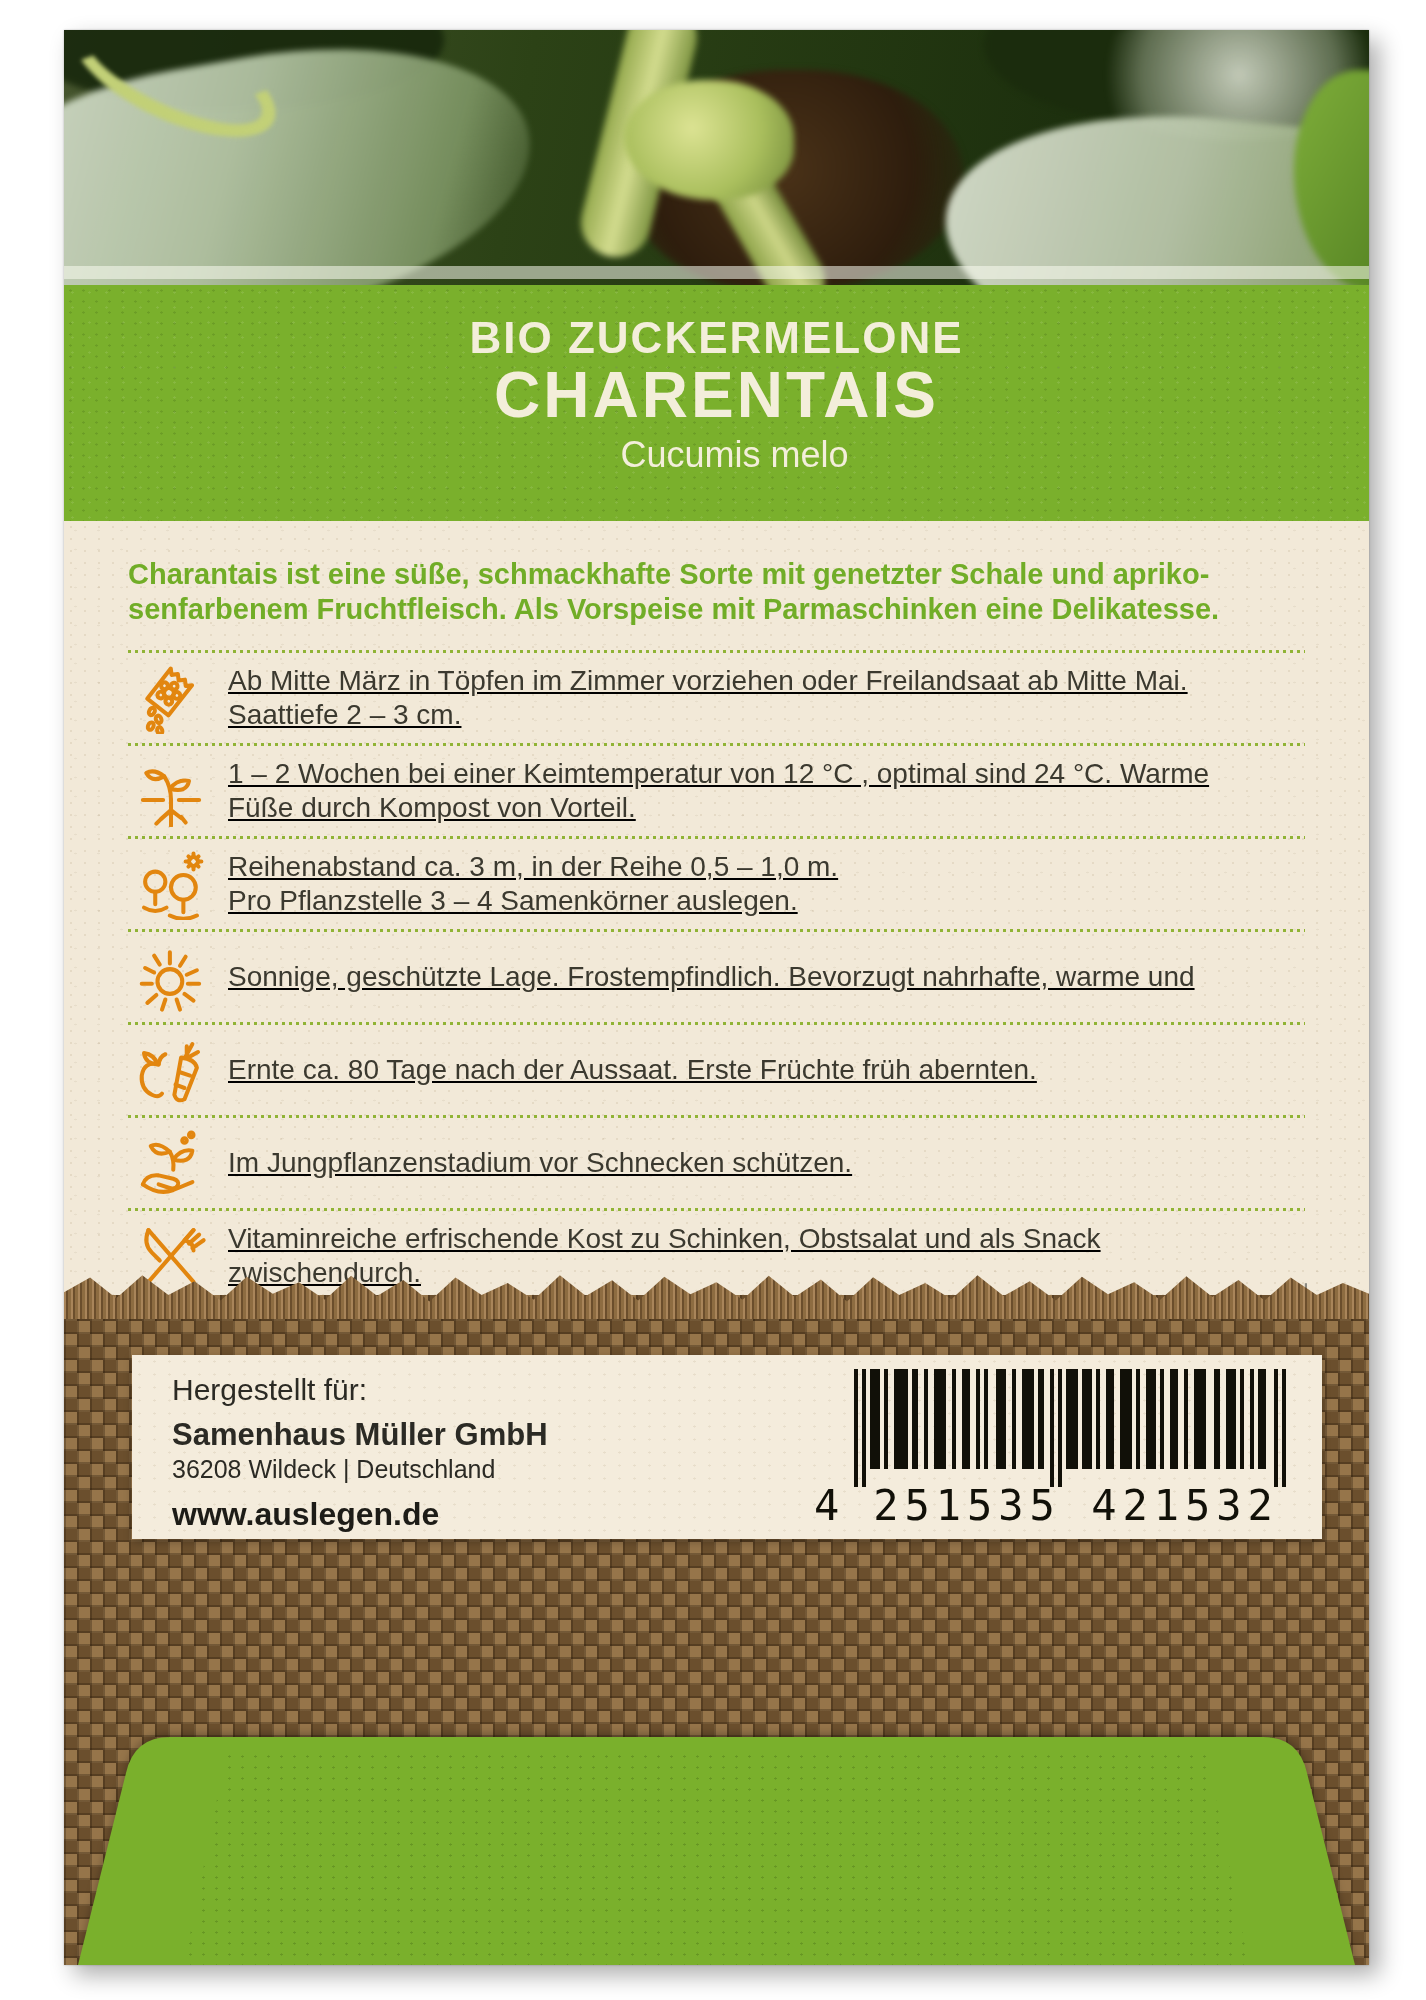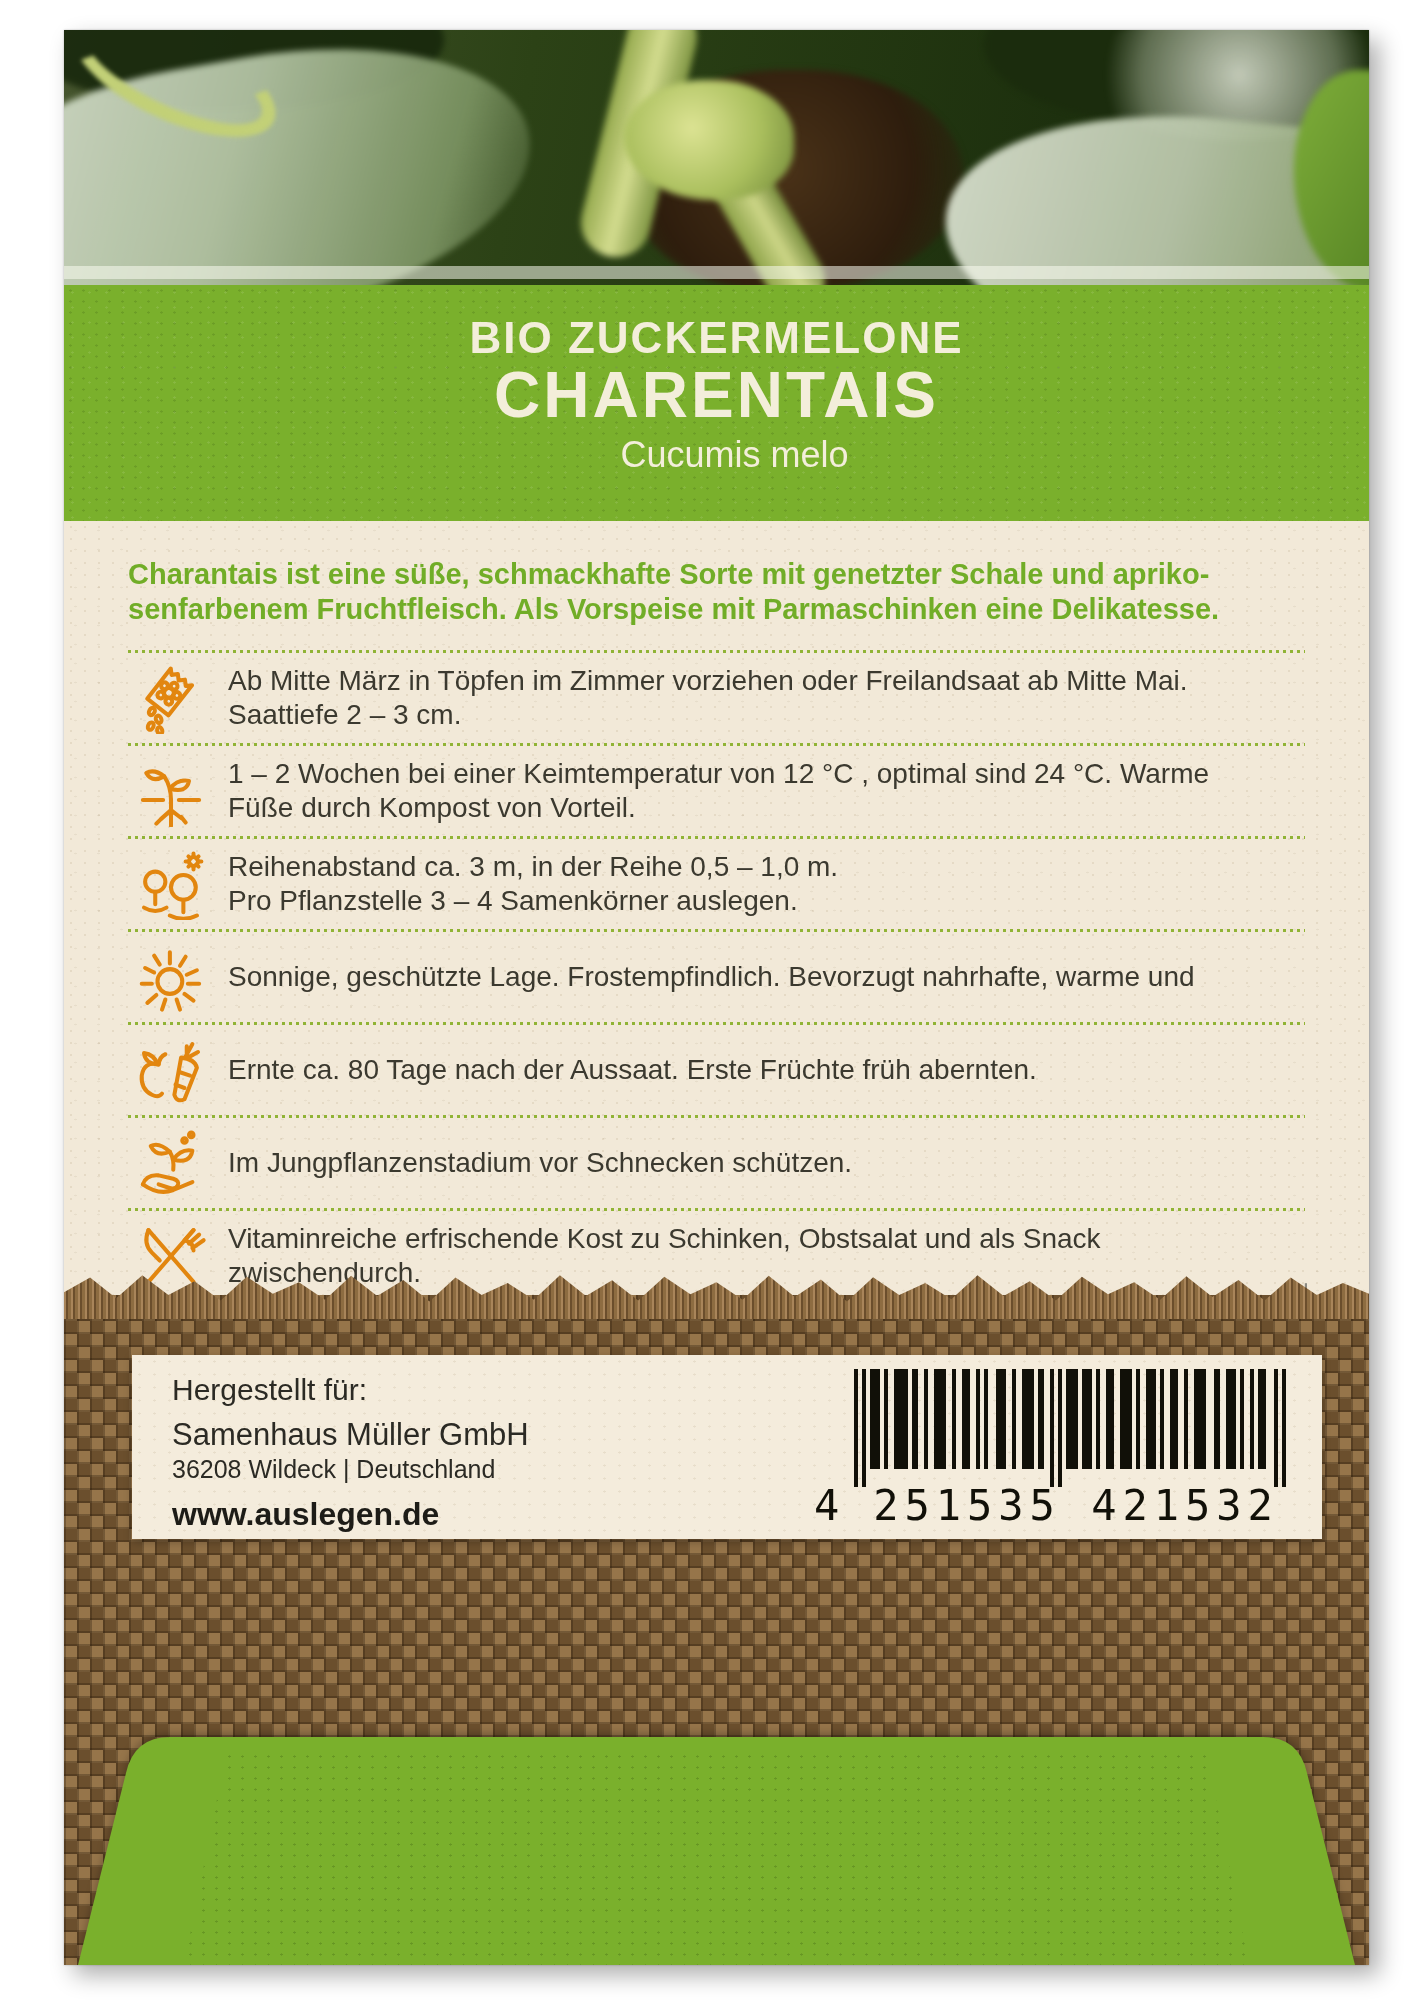--- a/index.html
+++ b/index.html
@@ -59,21 +59,21 @@
   .body-area{
     position:relative;width:100%;height:774px;background:var(--beige);
     background-image:
       radial-gradient(rgba(140,115,70,.13) 1px,transparent 1.4px),
       radial-gradient(rgba(120,100,60,.09) 1px,transparent 1.3px);
     background-size:14px 12px,23px 19px;
     padding:0 64px 0 64px;
   }
   .intro{padding:36px 8px 22px 0;font-size:29px;font-weight:bold;color:var(--text-green);line-height:1.22;}
   .sep{height:3px;background-image:repeating-linear-gradient(90deg,#90b335 0 3px,transparent 3px 7px);background-position:0 50%;background-size:auto 3px;background-repeat:repeat-x;}
-  .row{display:flex;align-items:center;padding:9px 0;}
+  .row{display:flex;align-items:center;padding:9px 0;text-decoration:underline;}
   .row .icon{flex:0 0 86px;width:86px;display:flex;justify-content:center;}
   .row .icon svg{width:72px;height:72px;stroke:var(--orange);fill:none;stroke-width:3.6;stroke-linecap:round;stroke-linejoin:round;}
   .row .txt{font-size:28px;color:var(--ink);line-height:1.2;padding-left:14px;}
   .artnr{
     position:absolute;right:18px;top:760px;color:var(--gray);font-size:27px;
     writing-mode:vertical-rl;transform:rotate(180deg);letter-spacing:1px;
   }
 
   
   .burlap{
@@ -94,21 +94,21 @@
     position:absolute;left:68px;top:60px;width:1190px;height:184px;
     background:var(--beige2);
     background-image:radial-gradient(rgba(140,115,70,.12) 1px,transparent 1.4px);
     background-size:15px 13px;
     display:flex;align-items:stretch;justify-content:space-between;
     padding:18px 28px 14px 40px;
     box-shadow:0 3px 8px rgba(0,0,0,.25);
   }
   .maker{display:flex;flex-direction:column;justify-content:space-between;color:#262односо;}
   .maker .line1{font-size:30px;color:#2b2a24;}
-  .maker .line2{font-size:31px;color:#2b2a24;margin-top:10px;}
+  .maker .line2{font-size:31px;color:#2b2a24;margin-top:10px;font-weight:bold;}
   .maker .line3{font-size:25px;color:#2b2a24;margin-top:2px;}
   .maker .site{font-size:32px;font-weight:bold;color:#1d1c17;margin-top:12px;}
 
   .barcode{position:relative;width:480px;height:160px;align-self:center;}
   .barcode svg{position:absolute;left:40px;top:0;width:440px;height:118px;}
   .barcode svg rect{fill:#111008;}
   .bc-digits{position:absolute;left:0;top:112px;width:480px;display:flex;color:#111008;font-size:42px;font-family:"DejaVu Sans Mono","Liberation Mono",monospace;letter-spacing:6px;}
   .bc-d1{width:44px;}
   .bc-g1{width:218px;text-align:center;}
   .bc-g2{flex:1;text-align:center;}

